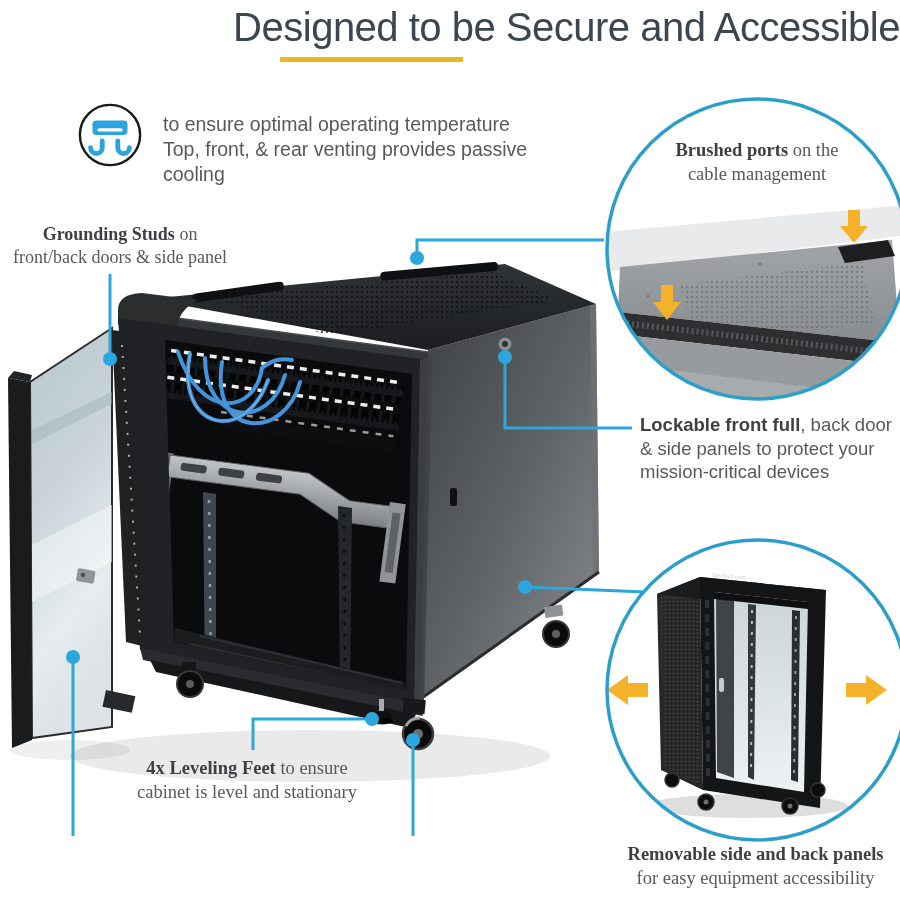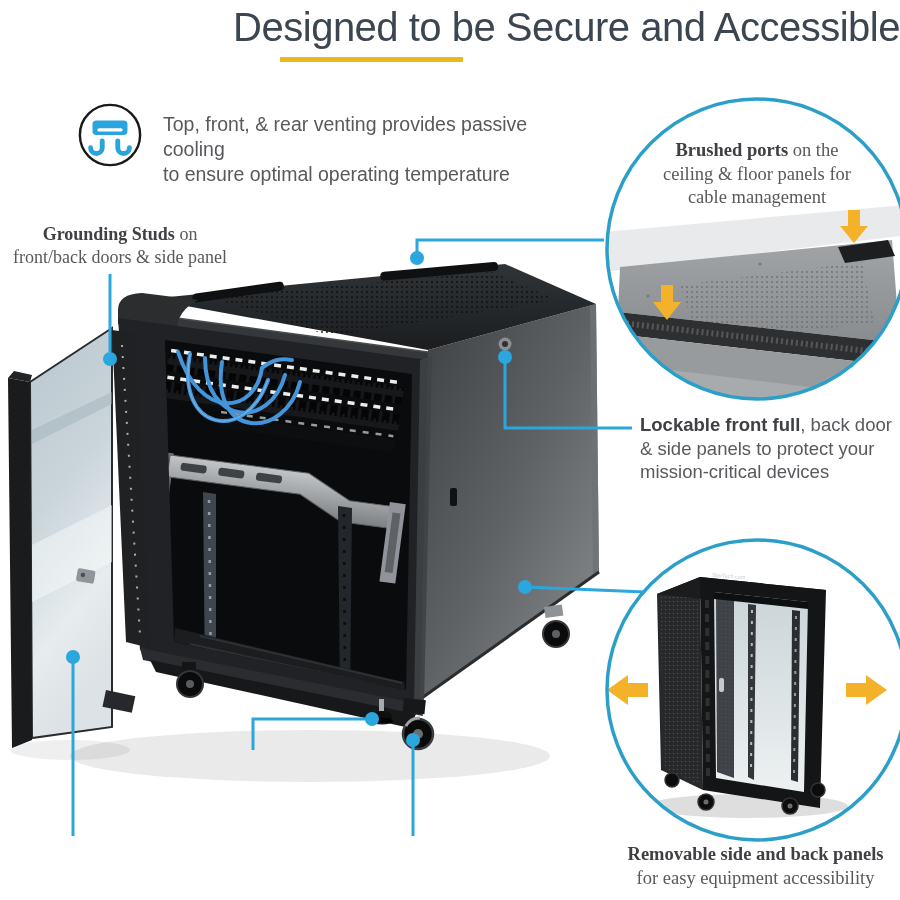--- a/index.html
+++ b/index.html
@@ -266,41 +266,44 @@
   <div id="vent-icon">
     <svg viewBox="0 0 70 70" width="68" height="68">
       <circle cx="35" cy="35" r="31" fill="#fff" stroke="#1A1A1A" stroke-width="2.5"></circle>
       <rect x="17" y="20" width="36" height="15" rx="4" fill="#29A4DC"></rect>
       <rect x="22" y="28" width="26" height="3.5" rx="1.75" fill="#fff"></rect>
       <path d="M27,41 v7 a6,6 0 0 1 -12,0" stroke="#29A4DC" stroke-width="5" fill="none" stroke-linecap="round"></path>
       <path d="M43,41 v7 a6,6 0 0 0 12,0" stroke="#29A4DC" stroke-width="5" fill="none" stroke-linecap="round"></path>
     </svg>
   </div>
   <div class="txt" style="left:163px;top:112px;width:420px;font-size:19.5px;">
+    <div>to ensure optimal operating temperature</div>
     <div>Top, front, &amp; rear venting provides passive cooling</div>
-    <div>to ensure optimal operating temperature</div>
   </div>
 
   <div class="txt center" style="left:-6px;top:223px;width:252px;font-size:18px;">
     <div><span class="b">Grounding Studs</span><span> on</span></div>
     <div>front/back doors &amp; side panel</div>
   </div>
 
   <div class="txt center" style="left:638px;top:139px;width:238px;">
     <div><span class="b">Brushed ports</span><span> on the</span></div>
-    <div>ceiling &amp; floor panels for</div>
     <div>cable management</div>
   </div>
 
   <div class="txt" style="left:640px;top:413px;width:265px;">
     <div><span class="b">Lockable front full</span><span>, back door</span></div>
     <div>&amp; side panels to protect your</div>
     <div>mission-critical devices</div>
   </div>
 
+  <div class="txt center" style="left:122px;top:757px;width:250px;">
+    <div><span class="b">4x Leveling Feet</span><span> to ensure</span></div>
+    <div>cabinet is level and stationary</div>
+  </div>
 
 
 
   <div class="txt center" style="left:588px;top:843px;width:335px;">
     <div class="b">Removable side and back panels</div>
     <div>for easy equipment accessibility</div>
   </div>
 
   <div id="brand-label">StarTech.com</div>
 </div>

